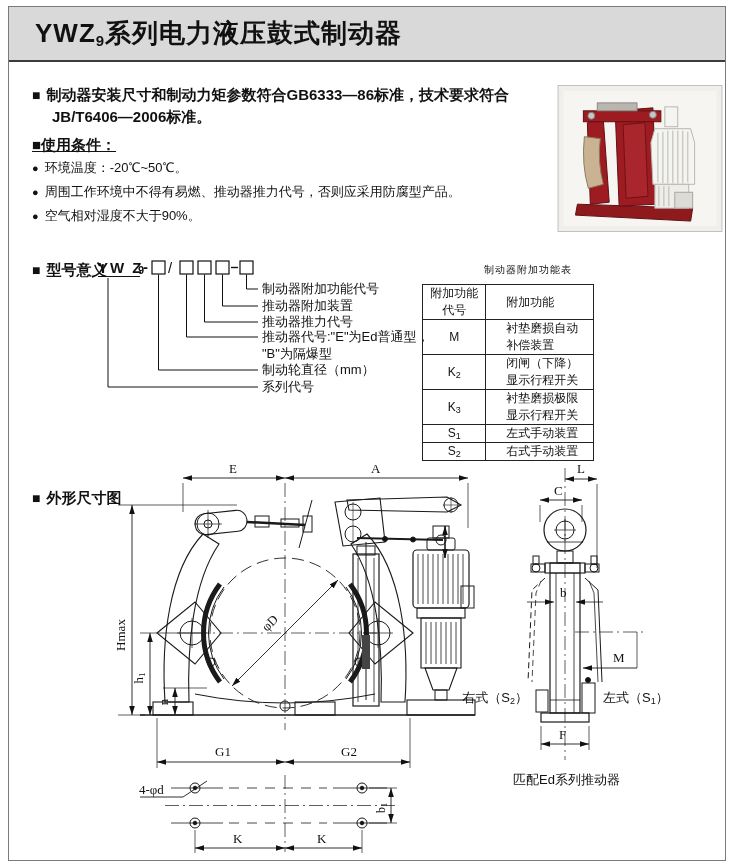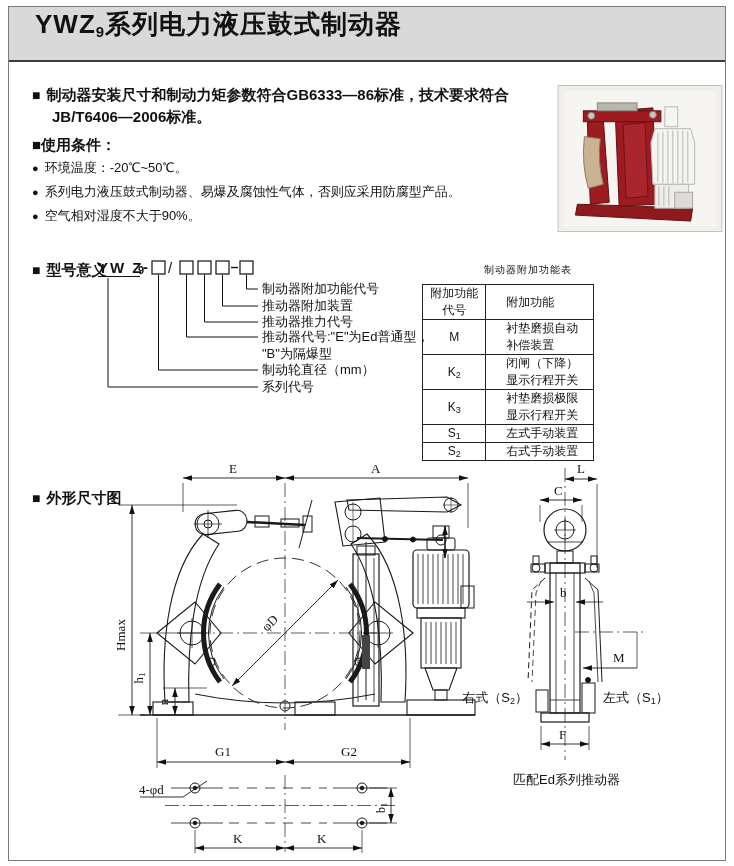--- a/index.html
+++ b/index.html
@@ -1,26 +1,26 @@
 <!DOCTYPE html>
 <html><head>
 <meta charset="utf-8">
 <style>
   * { margin:0; padding:0; box-sizing:border-box; }
   body { width:734px; height:866px; background:#e9e9e9; font-family:"Liberation Sans", sans-serif; }
   .page { position:relative; width:734px; height:866px; background:#fff; overflow:hidden; }
   .frame { position:absolute; left:8px; top:6px; right:8px; bottom:5px; border:1px solid #7a7a7a; background:#fff; }
-  .header-band { position:absolute; left:9px; top:7px; right:9px; height:55px; background:#d9d9d9; border-bottom:2px solid #3c3c3c; display:flex; align-items:flex-start; padding-left:26px; }
+  .header-band { position:absolute; left:9px; top:7px; right:9px; height:55px; background:#d9d9d9; border-bottom:2px solid #3c3c3c; display:flex; align-items:center; padding-left:26px; }
   .title { font-size:26px; font-weight:bold; color:#111; letter-spacing:1px; }
   .title .sub { font-size:15px; vertical-align:-4px; font-weight:bold; }
   .intro { position:absolute; left:32px; top:84px; width:525px; color:#111; }
   .std-line { font-size:15px; font-weight:bold; line-height:22px; }
   .std-line .sq { font-size:14px; margin-right:6px; }
   .std-line2 { font-size:15px; font-weight:bold; line-height:22px; padding-left:20px; }
-  .cond-title { font-size:15px; font-weight:bold; line-height:22px; margin-top:6px; }
+  .cond-title { font-size:15px; font-weight:bold; line-height:22px; margin-top:6px;text-decoration:underline; }
   .bullet-line { font-size:13px; line-height:24px; color:#111; }
   .bullet-line .dot { font-size:11px; margin-right:6px; }
   .photo-box { position:absolute; left:557px; top:85px; width:166px; height:147px; }
   .section-title { position:absolute; font-size:15px; font-weight:bold; color:#111;margin-top:21px; }
   .section-title .sq { font-size:14px; margin-right:6px; }
   .model-svg { position:absolute; left:88px; top:256px; width:345px; height:160px; overflow:visible; }
   .fn-table-wrap { position:absolute; left:422px; top:263px; width:212px; }
   .fn-table-title { font-size:10px; text-align:center; color:#111; margin-bottom:7px; letter-spacing:1px; }
   table.fn { border-collapse:collapse; width:172px; border:1.5px solid #222; }
   table.fn td { border:1px solid #222; font-size:12px; color:#111; height:18px; padding:0 5px; }
@@ -42,21 +42,21 @@
 
   <div class="header-band">
     <div class="title"><span>YWZ</span><span class="sub">9</span><span>系列电力液压鼓式制动器</span></div>
   </div>
 
   <div class="intro">
     <div class="std-line"><span class="sq">■</span><span>制动器安装尺寸和制动力矩参数符合GB6333—86标准，技术要求符合</span></div>
     <div class="std-line2">JB/T6406—2006标准。</div>
     <div class="cond-title"><span class="sq">■</span><span>使用条件：</span></div>
     <div class="bullet-line"><span class="dot">●</span><span>环境温度：-20℃~50℃。</span></div>
-    <div class="bullet-line"><span class="dot">●</span><span>系列电力液压鼓式制动器、易爆及腐蚀性气体，否则应采用防腐型产品。</span></div>
+    <div class="bullet-line"><span class="dot">●</span><span>周围工作环境中不得有易燃、推动器推力代号，否则应采用防腐型产品。</span></div>
     <div class="bullet-line"><span class="dot">●</span><span>空气相对湿度不大于90%。</span></div>
   </div>
 
   <svg class="photo-box" viewBox="0 0 166 148">
     <rect x="0.5" y="0.5" width="165" height="147" fill="#f1efeb" stroke="#c3c1bc"></rect>
     <rect x="6" y="6" width="154" height="136" fill="#f6f5f2"></rect>
 
     <polygon points="20,120 136,124 134,137 18,131" fill="#8e1a1e" stroke="#5e1013" stroke-width="1"></polygon>
 
     <path d="M30,38 L46,34 L52,118 L33,120 Z" fill="#9e1b21" stroke="#5e1013"></path>

